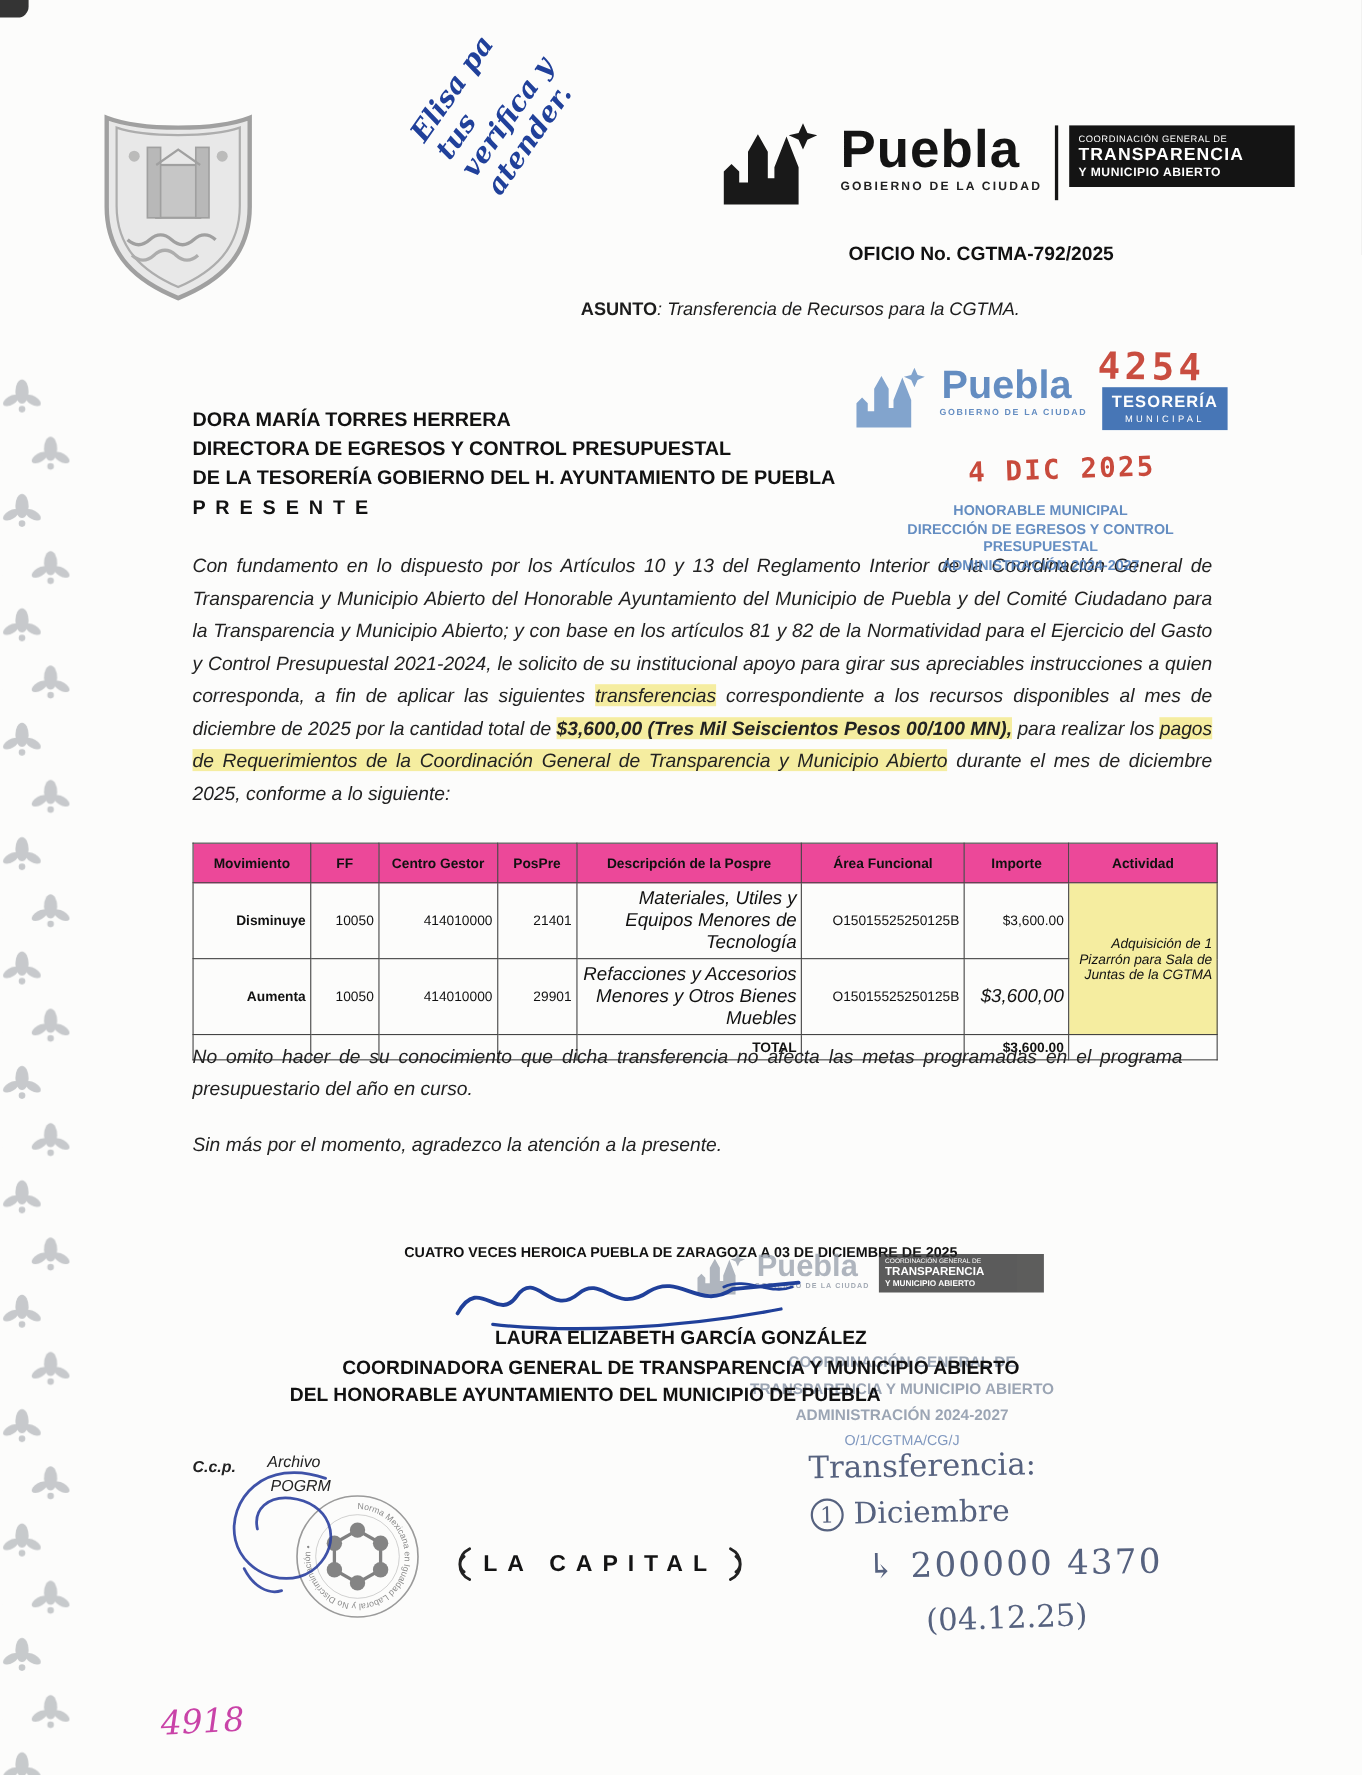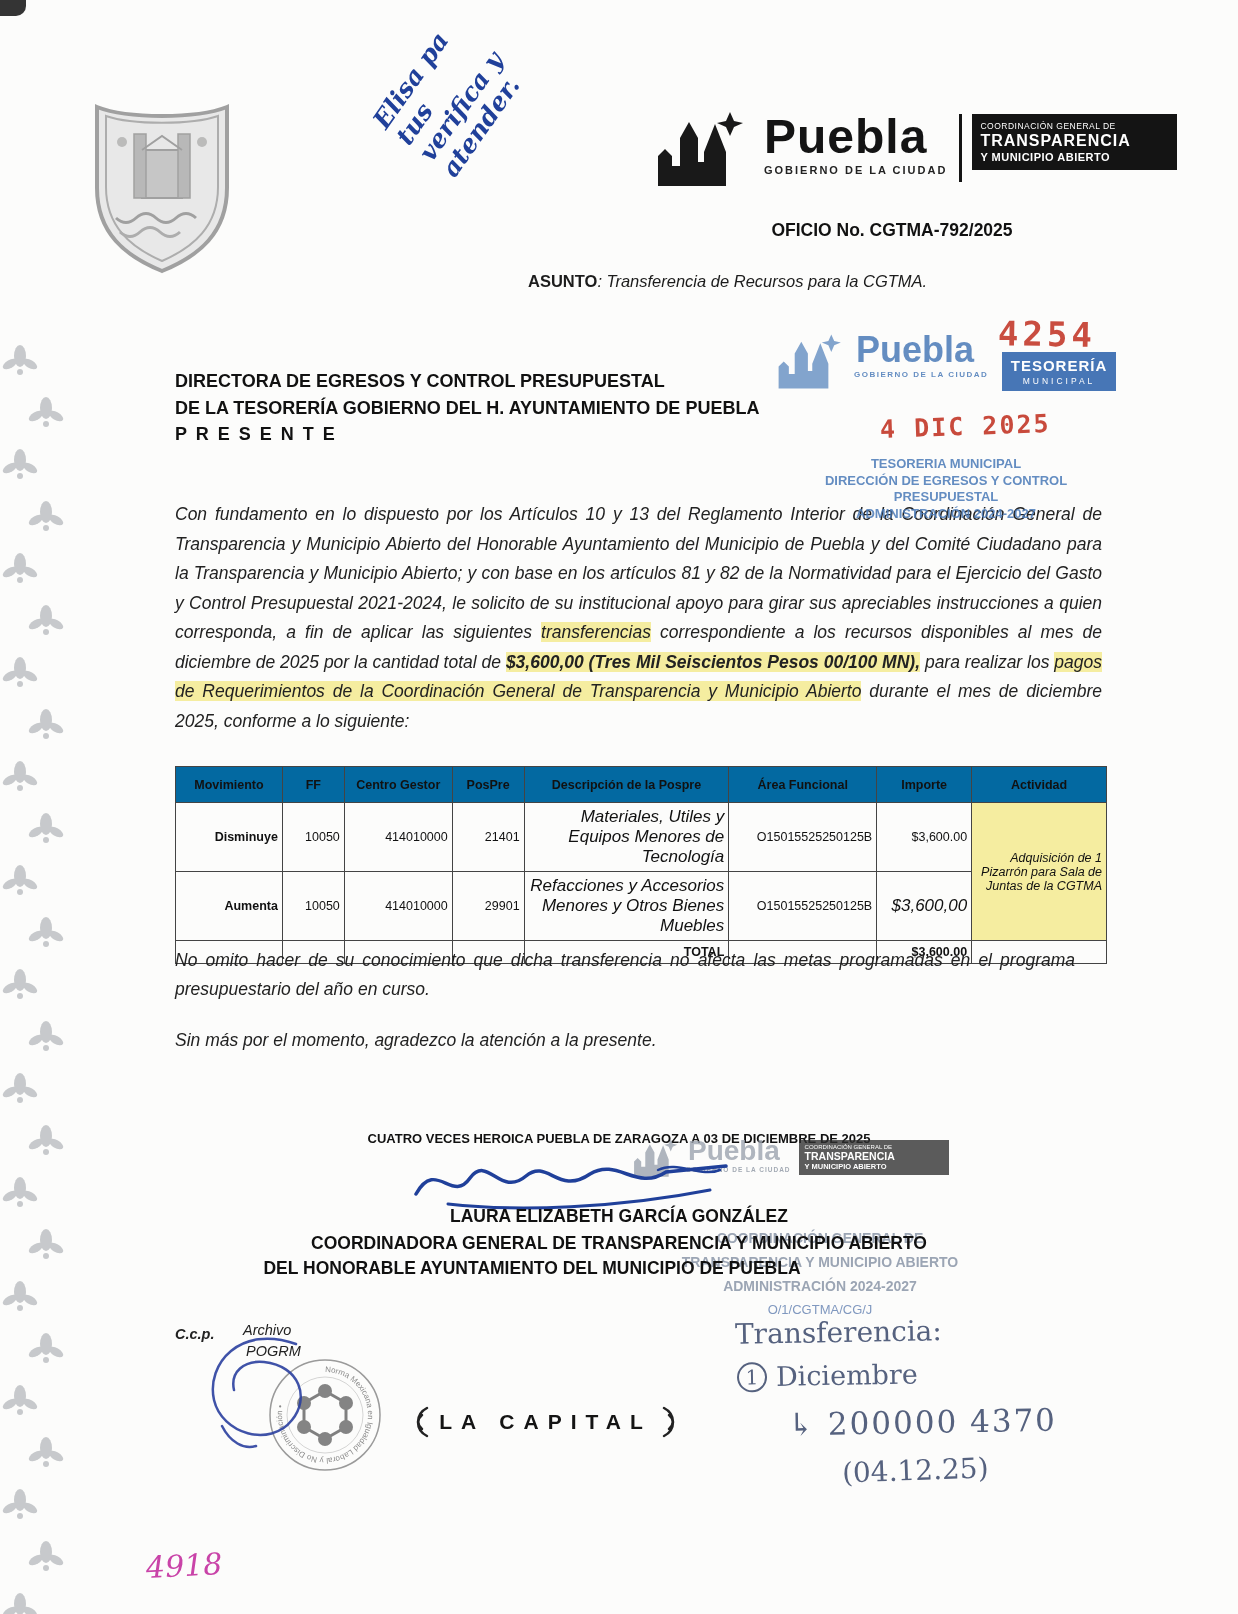--- a/index.html
+++ b/index.html
@@ -70,21 +70,21 @@
 
   
   .body-p{left:175px;top:500px;width:927px;font-size:17.5px;line-height:29.5px;
     text-align:justify;font-style:italic;color:#222;}
   .hl{background:var(--highlight);}
   .b{font-weight:bold;}
 
   
   .ttable{left:175px;top:766px;width:932px;border-collapse:collapse;font-size:12.5px;color:#111;}
   .ttable td,.ttable th{border:1.4px solid #444;padding:4px 4px;vertical-align:middle;}
-  .ttable th{background:#0369a1;font-weight:bold;text-align:center;height:36px;font-size:12.5px;}
+  .ttable th{background:#ec4899;font-weight:bold;text-align:center;height:36px;font-size:12.5px;}
   .ttable td{text-align:right;height:38px;}
   .mov{font-weight:bold;}
   .desc{font-style:italic;font-size:17px;}
   .activ{font-style:italic;background:var(--highlight);font-size:12.5px;}
   .total-row td{height:22px;}
   .total-lbl{font-weight:bold;}
   .total-val{font-weight:bold;}
 
   .close-p1{left:175px;top:946px;width:900px;font-size:17.5px;line-height:29px;font-style:italic;text-align:justify;color:#222;}
   .close-p2{left:175px;top:1030px;font-size:17.5px;font-style:italic;color:#222;}
@@ -220,27 +220,28 @@
   </div>
 
   <div class="abs ts-box">
     <div class="t1">TESORERÍA</div>
     <div class="t2">MUNICIPAL</div>
   </div>
 
   <div class="abs ts-date">4 DIC 2025</div>
 
   <div class="abs ts-dept">
-    <div>TESORERIA MUNICIPAL</div>
+    <div>HONORABLE MUNICIPAL</div>
     <div>DIRECCIÓN DE EGRESOS Y CONTROL</div>
     <div>PRESUPUESTAL</div>
     <div>ADMINISTRACIÓN 2024-2027</div>
   </div>
 
   <div class="abs addr">
+    <div>DORA MARÍA TORRES HERRERA</div>
     <div>DIRECTORA DE EGRESOS Y CONTROL PRESUPUESTAL</div>
     <div>DE LA TESORERÍA GOBIERNO DEL H. AYUNTAMIENTO DE PUEBLA</div>
     <div class="presente">P R E S E N T E</div>
   </div>
 
   <div class="abs body-p">
     <span>Con fundamento en lo dispuesto por los Artículos 10 y 13 del Reglamento Interior de la Coordinación General de Transparencia y Municipio Abierto del Honorable Ayuntamiento del Municipio de Puebla y del Comité Ciudadano para la Transparencia y Municipio Abierto; y con base en los artículos 81 y 82 de la Normatividad para el Ejercicio del Gasto y Control Presupuestal 2021-2024, le solicito de su institucional apoyo para girar sus apreciables instrucciones a quien corresponda, a fin de aplicar las siguientes </span><span class="hl">transferencias</span><span> correspondiente a los recursos disponibles al mes de diciembre de 2025 por la cantidad total de </span><span class="b hl">$3,600,00 (Tres Mil Seiscientos Pesos 00/100 MN),</span><span> para realizar los </span><span class="hl">pagos de Requerimientos de la Coordinación General de Transparencia y Municipio Abierto</span><span> durante el mes de diciembre 2025, conforme a lo siguiente:</span>
   </div>
 
   <table class="abs ttable">

